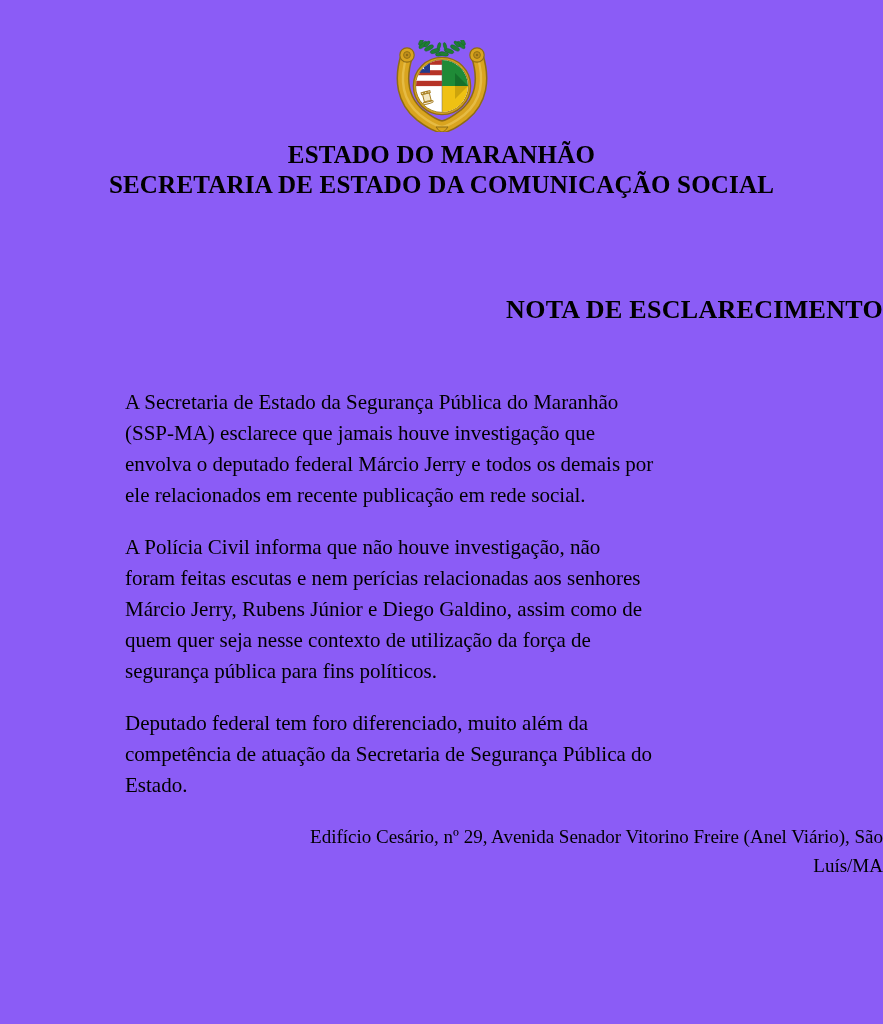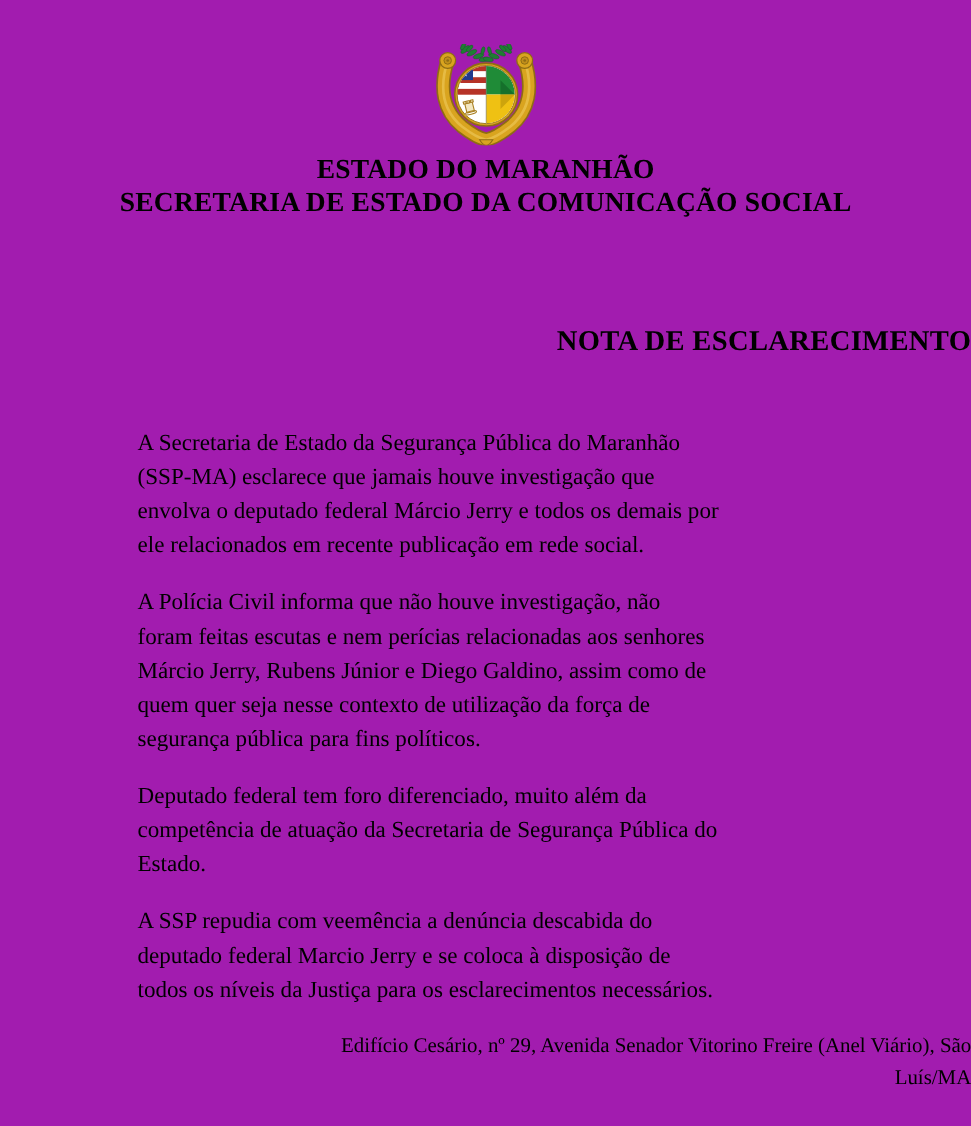--- a/index.html
+++ b/index.html
@@ -1,19 +1,19 @@
 <!DOCTYPE html>
 <html lang="pt"><head>
 <meta charset="utf-8">
 <style>
   html,body{margin:0;padding:0;background:#ffffff;}
   .page{
     position:relative;
     width:883px;height:1024px;
-    background:#a21caf;color:#000000;
+    background:#8b5cf6;color:#000000;
     font-family:"Liberation Serif","DejaVu Serif",serif;
     box-sizing:border-box;
     padding-top:40px;
     overflow:hidden;
   }
   .logo{display:block;width:104px;height:92px;margin:0 auto;}
   .org-block{margin-top:8px;}
   .org-line{
     text-align:center;font-weight:bold;
     font-size:25px;line-height:30px;
@@ -125,21 +125,18 @@
 envolva o deputado federal Márcio Jerry e todos os demais por
 ele relacionados em recente publicação em rede social.</p>
     <p>A Polícia Civil informa que não houve investigação, não
 foram feitas escutas e nem perícias relacionadas aos senhores
 Márcio Jerry, Rubens Júnior e Diego Galdino, assim como de
 quem quer seja nesse contexto de utilização da força de
 segurança pública para fins políticos.</p>
     <p>Deputado federal tem foro diferenciado, muito além da
 competência de atuação da Secretaria de Segurança Pública do
 Estado.</p>
-    <p>A SSP repudia com veemência a denúncia descabida do
-deputado federal Marcio Jerry e se coloca à disposição de
-todos os níveis da Justiça para os esclarecimentos necessários.</p>
   </div>
 
   <div class="footer-address">Edifício Cesário, nº 29, Avenida Senador Vitorino Freire (Anel Viário), São
 Luís/MA</div>
 
 </div>
 
 </body></html>

